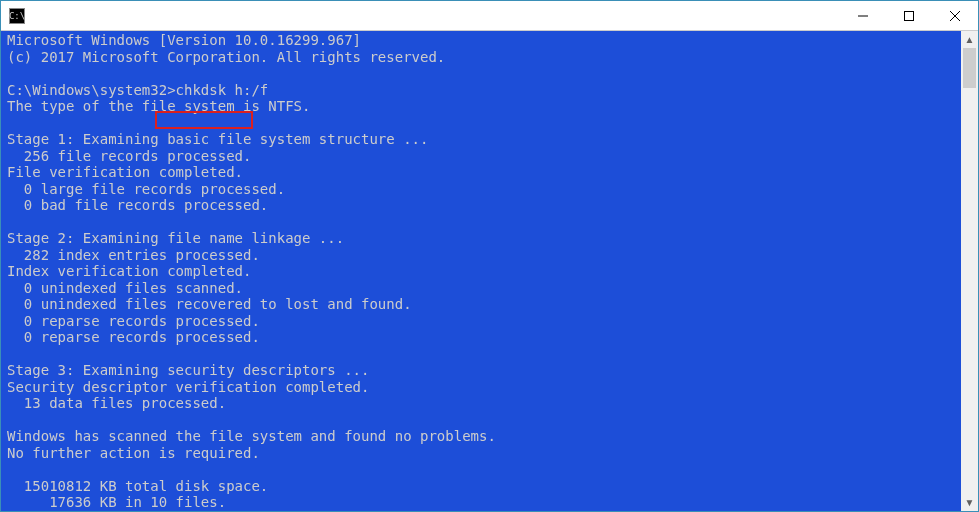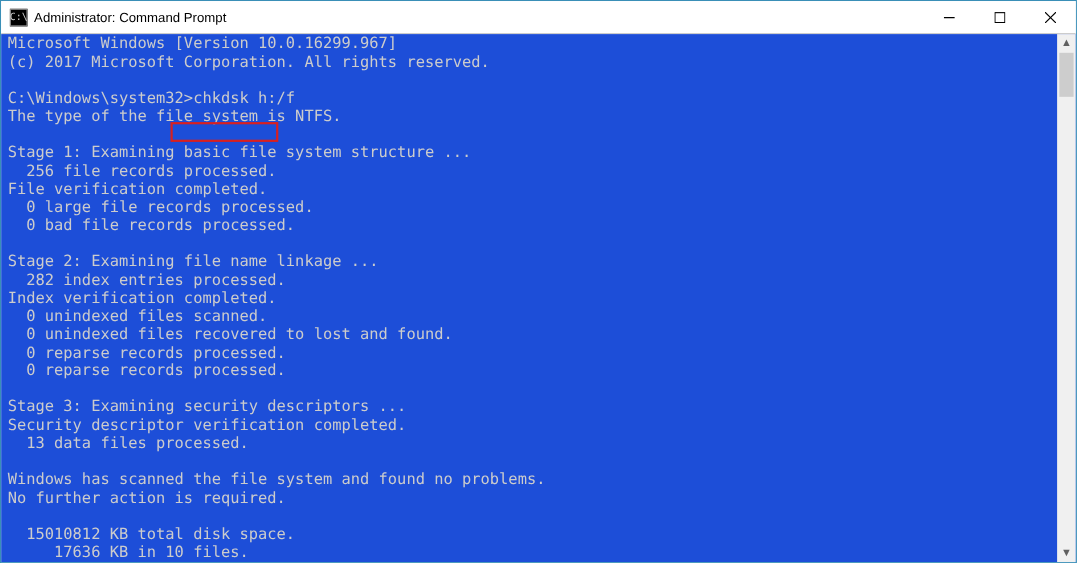--- a/index.html
+++ b/index.html
@@ -90,21 +90,20 @@
     position: absolute;
     border: 2px solid #d92020;
     pointer-events: none;
   }
 </style>
 </head>
 <body>
 
 <div class="titlebar">
   <span class="icon">C:\</span>
-  <span class="title">Administrator: Command Prompt</span>
   <span class="spacer"></span>
   <div class="btn">
     <svg viewBox="0 0 10 10">
         <line x1="0" y1="5" x2="10" y2="5" stroke="currentColor" stroke-width="1"></line>
       </svg>
   </div>
   <div class="btn">
     <svg viewBox="0 0 10 10">
         <rect x="0.5" y="0.5" width="9" height="9" fill="none" stroke="currentColor" stroke-width="1"></rect>
       </svg>

